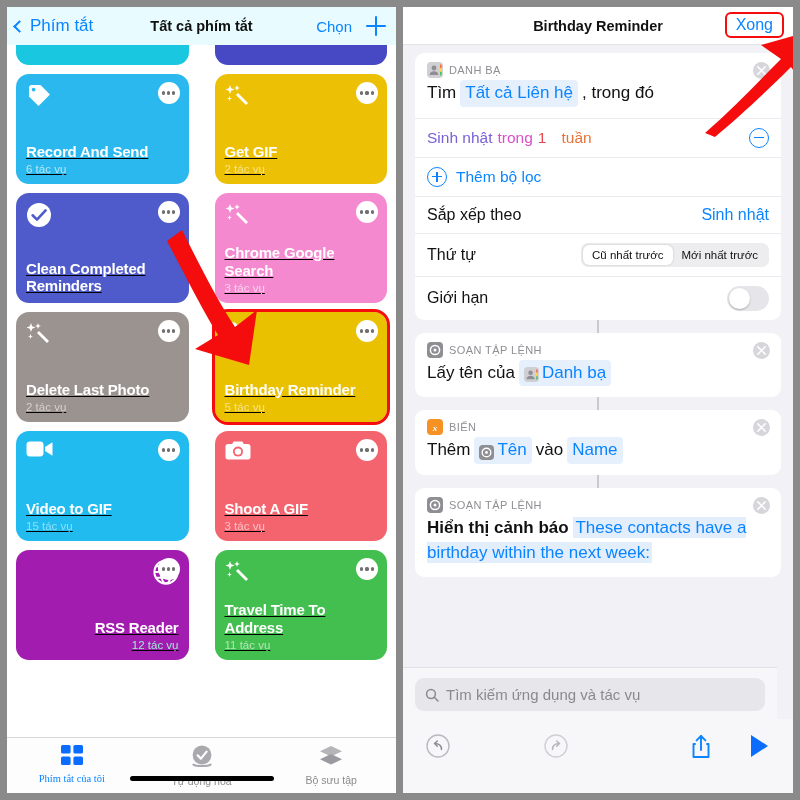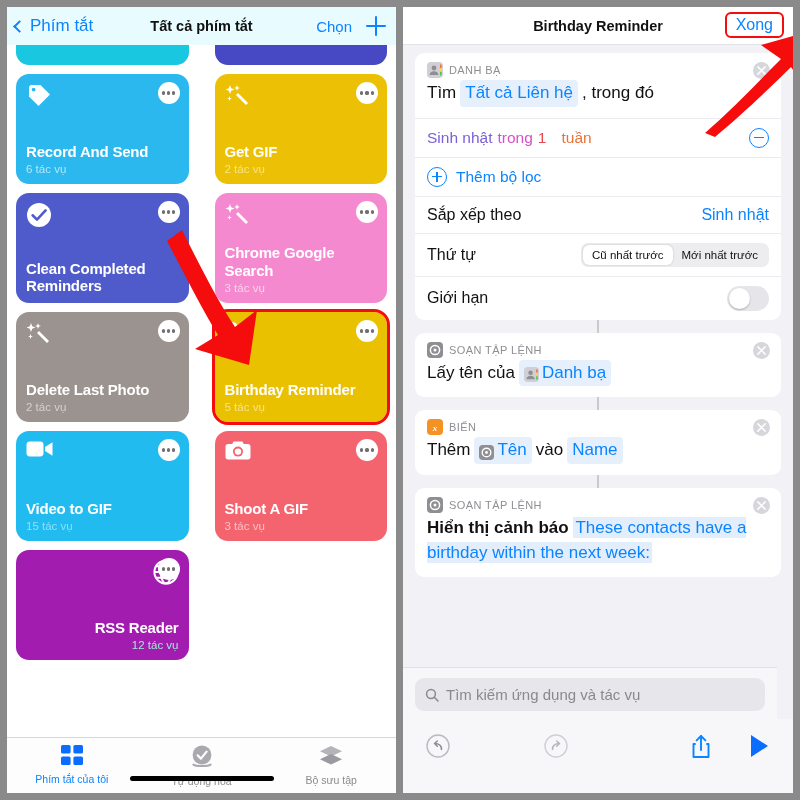--- a/index.html
+++ b/index.html
@@ -56,20 +56,21 @@
   .grid-scroll {
     flex: 1; position: relative; overflow: hidden;
     padding: 0 9px;
   }
   .grid {
     display: grid;
     grid-template-columns: 1fr 1fr;
     gap: 9px 26px;
     padding-top: 0;
     margin-top: -24px;
+    text-decoration: underline;
   }
   .card {
     position: relative;
     border-radius: 13px;
     height: 110px;
     padding: 9px 10px 8px 10px;
     display: flex; flex-direction: column;
     overflow: hidden;
     cursor: pointer;
   }
@@ -94,21 +95,21 @@
   .card.highlight { outline: 3px solid #f50c0c; outline-offset: 0px; border-radius: 13px; }
 
   .tab-bar {
     flex: 0 0 56px; height: 56px;
     background: #fdfdfd;
     border-top: 1px solid #d8d8d8;
     display: flex; align-items: flex-start; padding-top: 7px;
   }
   .tab { flex: 1; display: flex; flex-direction: column; align-items: center; gap: 4px; cursor: pointer; }
   .tab-label { font-size: 10.5px; color: #8b8b8b; }
-  .tab.active .tab-label { color: #0a84ff; }
+  .tab.active .tab-label { color: #0a84ff; font-family: Liberation Serif, serif; }
   .home-indicator {
     position: absolute; bottom: 12px; left: 50%; transform: translateX(-50%);
     width: 144px; height: 5px; border-radius: 3px; background: #000;
   }
 
   
   .right-pane {
     position: relative;
     width: 400px; height: 800px;
     background: #f1f1f6;
@@ -374,20 +375,36 @@
             </div>
             <div class="card" style="background: #a21caf; align-items: flex-end;">
               <span class="card-icon"><svg viewBox="0 0 26 26" width="26" height="26">
                   <circle cx="13" cy="13" r="11.6" fill="none" stroke="#ffffff" stroke-width="2"></circle>
                   <ellipse cx="13" cy="13" rx="5.2" ry="11.6" fill="none" stroke="#ffffff" stroke-width="2"></ellipse>
                   <path d="M1.6 13 L24.4 13 M3.2 7.2 L22.8 7.2 M3.2 18.8 L22.8 18.8" stroke="#ffffff" stroke-width="2"></path>
                 </svg></span>
               <span class="card-spacer"></span>
               <span class="card-title">RSS Reader</span>
               <span class="card-sub" style="color:#9fe9d7">12 tác vụ</span>
+              <span class="dots">
+                <i></i>
+                <i></i>
+                <i></i>
+              </span>
+            </div>
+            <div class="card" style="background: rgb(66, 191, 79);">
+              <span class="card-icon"><svg viewBox="0 0 26 26" width="26" height="26">
+                  <path d="M13 10 L23 20 L21 22 L11 12 Z" fill="#ffffff"></path>
+                  <path d="M5 2 L6.2 5.3 L9.5 6.5 L6.2 7.7 L5 11 L3.8 7.7 L0.5 6.5 L3.8 5.3 Z" fill="#ffffff"></path>
+                  <path d="M12 2 L12.8 4.2 L15 5 L12.8 5.8 L12 8 L11.2 5.8 L9 5 L11.2 4.2 Z" fill="#ffffff"></path>
+                  <path d="M4.5 13 L5.2 14.9 L7 15.5 L5.2 16.1 L4.5 18 L3.8 16.1 L2 15.5 L3.8 14.9 Z" fill="#ffffff"></path>
+                </svg></span>
+              <span class="card-spacer"></span>
+              <span class="card-title">Travel Time To Address</span>
+              <span class="card-sub" style="color:#b3e5b8">11 tác vụ</span>
               <span class="dots">
                 <i></i>
                 <i></i>
                 <i></i>
               </span>
             </div>
           </div>
       </div>
 
       <div class="tab-bar" id="tabbar">

